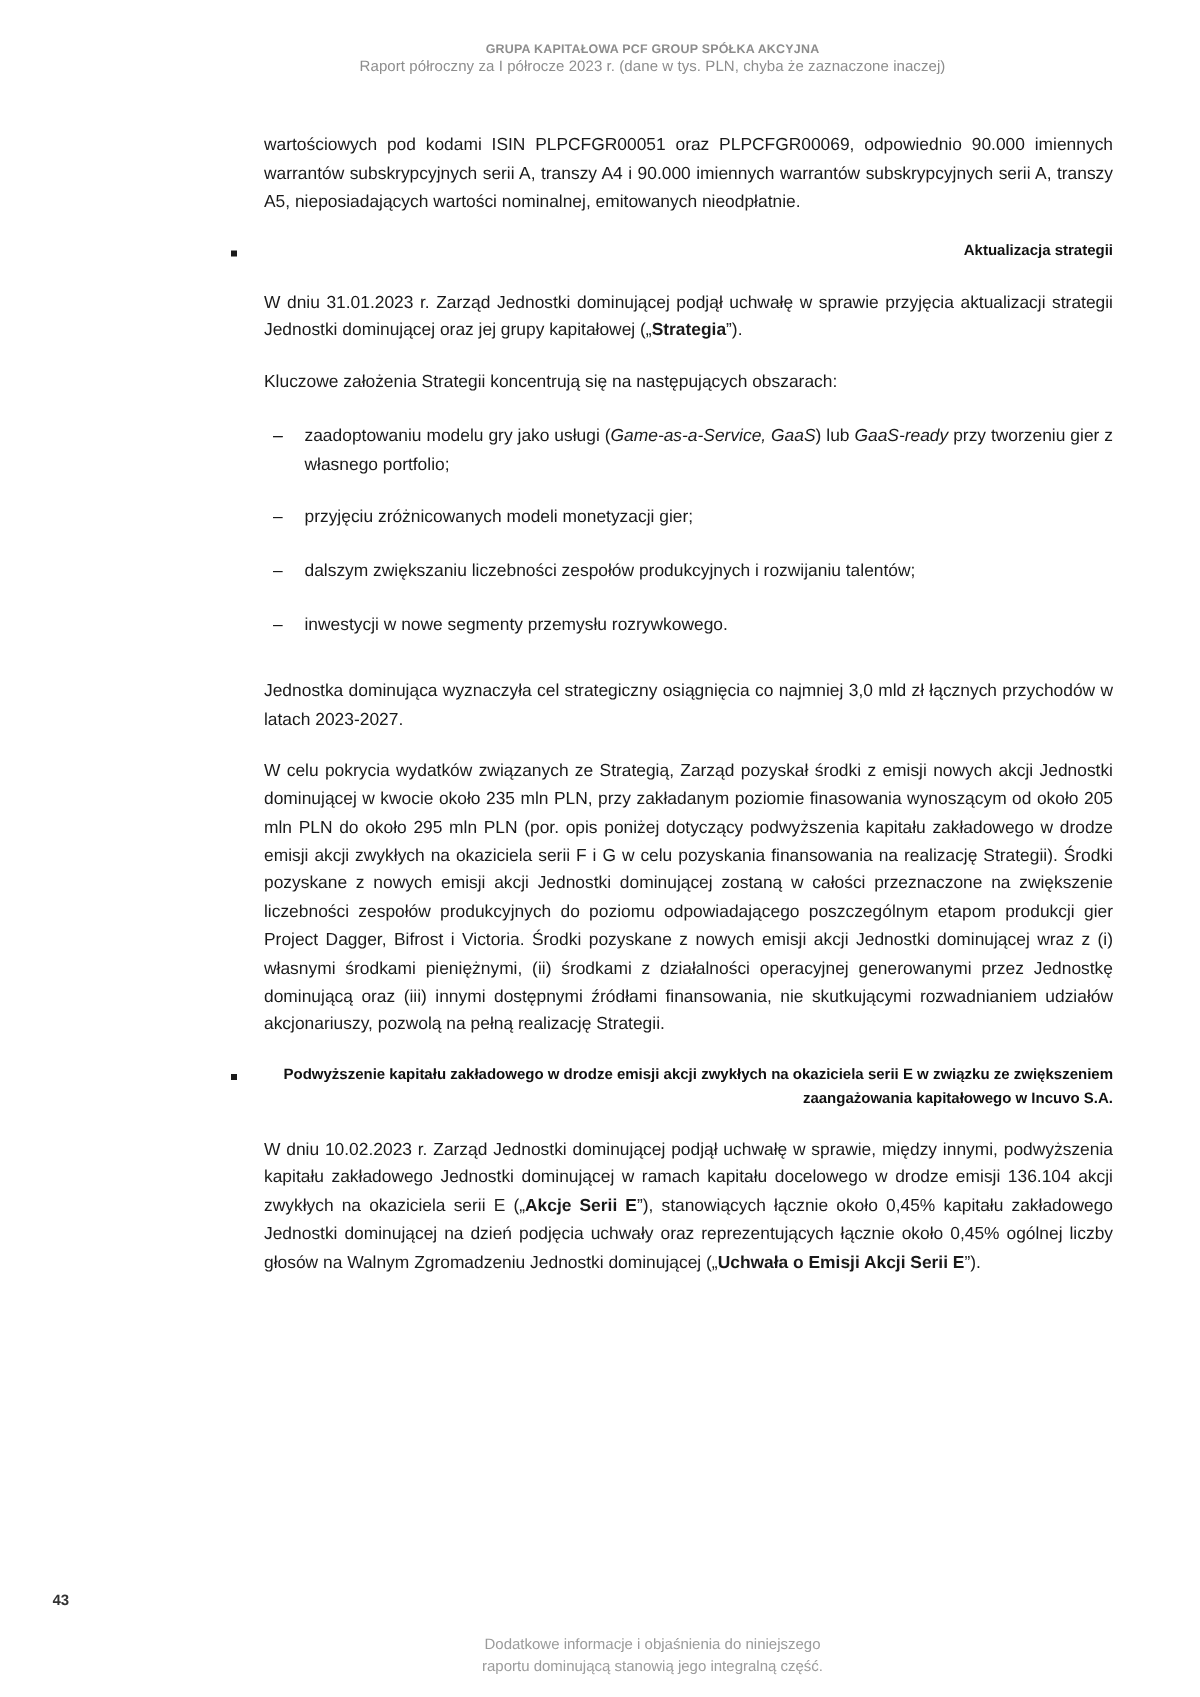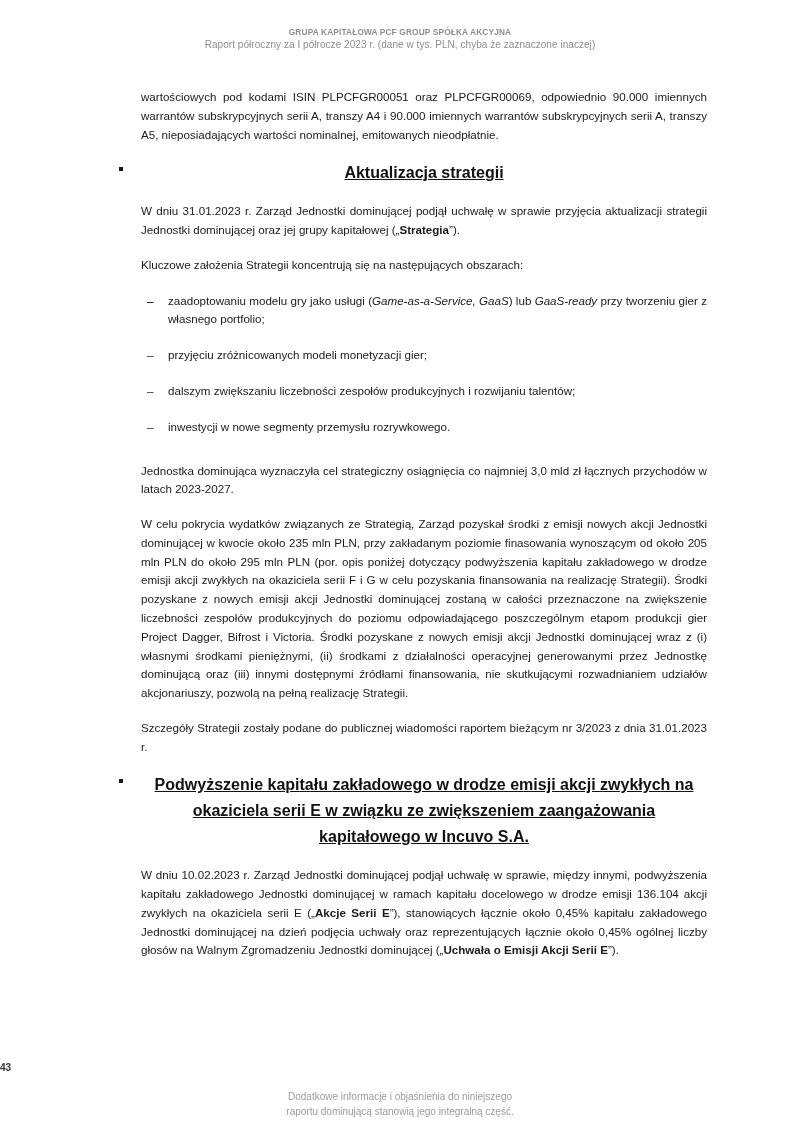--- a/index.html
+++ b/index.html
@@ -11,20 +11,21 @@
     font-family: "Liberation Sans", sans-serif;
     color: #1a1a1a;
   }
   .page {
     position: relative;
     width: 724px;
     height: 1131px;
     background: #ffffff;
     overflow: hidden;
     box-sizing: border-box;
+    margin-left: 35px;
   }
 
   
   .doc-header {
     position: absolute;
     top: 26px;
     left: 0;
     width: 800px;
     text-align: center;
     color: #8d8d8d;
@@ -59,26 +60,25 @@
   }
   p.para:last-child { margin-bottom: 0; }
 
   .nojust { text-align: left; }
 
   
   .bullet-head {
     position: relative;
     margin: 0 0 16px 0;
     padding-left: 0;
-    font-size: 16px;
+    font-size: 10px;
     line-height: 1.62;
     font-weight: bold;
     color: #111111;
-    text-align: center;
-    text-decoration: underline;
+    text-align: right;
   }
   .bullet-head .sq {
     position: absolute;
     left: -22px;
     top: 7px;
     width: 4px;
     height: 4px;
     background: #1a1a1a;
     display: block;
   }
@@ -173,21 +173,20 @@
         <span class="dash">–</span><span>inwestycji w nowe segmenty przemysłu rozrywkowego.</span><em class="it"></em><span></span><em class="it"></em><span></span>
       </li>
     </ul>
 
     <div class="gap-sm"></div>
 
     <p class="para">Jednostka dominująca wyznaczyła cel strategiczny osiągnięcia co najmniej 3,0 mld zł łącznych przychodów w latach 2023-2027.</p>
 
     <p class="para">W celu pokrycia wydatków związanych ze Strategią, Zarząd pozyskał środki z  emisji nowych akcji Jednostki dominującej w kwocie około 235 mln PLN, przy zakładanym poziomie finasowania wynoszącym od około 205 mln PLN do około 295 mln PLN (por. opis poniżej dotyczący podwyższenia kapitału zakładowego w drodze emisji akcji zwykłych na okaziciela serii F i G w celu pozyskania finansowania na realizację Strategii). Środki pozyskane z nowych emisji akcji Jednostki dominującej zostaną w całości przeznaczone na zwiększenie liczebności zespołów produkcyjnych do poziomu odpowiadającego poszczególnym etapom produkcji gier Project Dagger, Bifrost i Victoria. Środki pozyskane z nowych emisji akcji Jednostki dominującej wraz z (i) własnymi środkami pieniężnymi, (ii) środkami z działalności operacyjnej generowanymi przez Jednostkę dominującą oraz (iii) innymi dostępnymi źródłami finansowania, nie skutkującymi rozwadnianiem udziałów akcjonariuszy, pozwolą na pełną realizację Strategii.</p>
 
-    <p class="para">Szczegóły Strategii zostały podane do publicznej wiadomości raportem bieżącym nr 3/2023 z dnia 31.01.2023 r.</p>
 
     <div class="bullet-head">
       <span class="sq"></span>
       <span>Podwyższenie kapitału zakładowego w drodze emisji akcji zwykłych na okaziciela serii E w związku ze zwiększeniem zaangażowania kapitałowego w Incuvo S.A.</span>
     </div>
 
     <p class="para"><span>W dniu 10.02.2023 r. Zarząd Jednostki dominującej podjął uchwałę w sprawie, między innymi, podwyższenia kapitału zakładowego Jednostki dominującej w ramach kapitału docelowego w drodze emisji 136.104 akcji zwykłych na okaziciela serii E („</span><b class="bd">Akcje Serii E</b><span>”), stanowiących łącznie około 0,45% kapitału zakładowego Jednostki dominującej na dzień podjęcia uchwały oraz reprezentujących łącznie około 0,45% ogólnej liczby głosów na Walnym Zgromadzeniu Jednostki dominującej („</span><b class="bd">Uchwała o Emisji Akcji Serii E</b><span>”).</span></p>
 
   </div>
 

